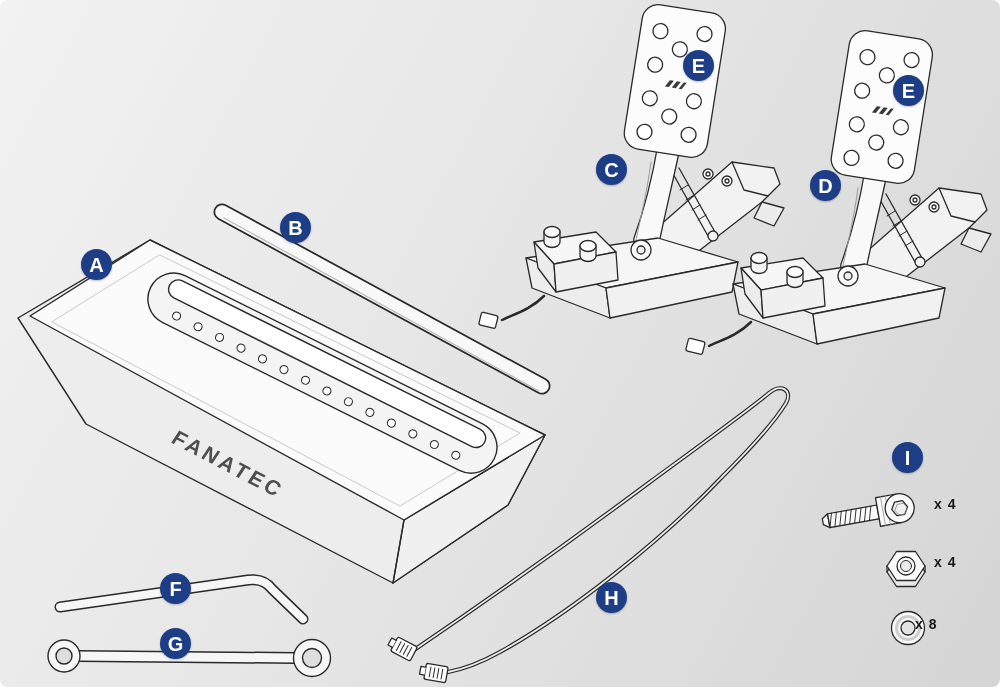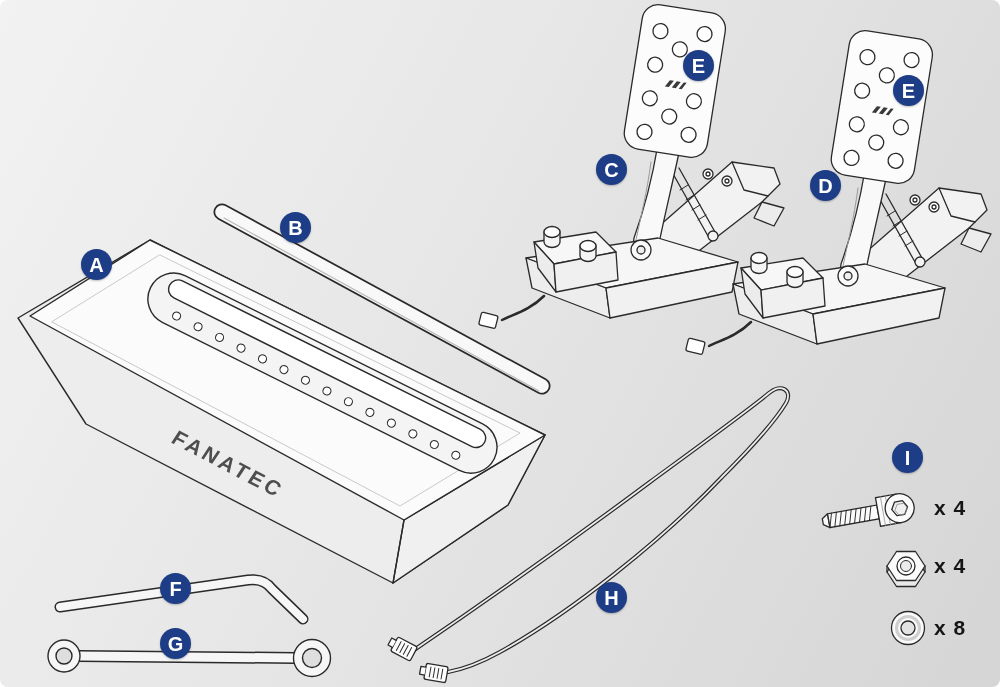--- a/index.html
+++ b/index.html
@@ -10,21 +10,21 @@
     background:linear-gradient(118deg, var(--bg-from,#f2f2f2) 0%, #e6e6e6 45%, var(--bg-to,#d5d5d5) 100%);
   }
   .stage svg { position:absolute; left:0; top:0; color:var(--line,#2a2a2a); }
   .badge {
     position:absolute; width:31px; height:31px; border-radius:50%;
     background:var(--label-bg,#1e3d87); color:var(--label-text,#ffffff);
     display:flex; align-items:center; justify-content:center;
     font-weight:bold; font-size:20px; line-height:1;
     box-shadow:0 1px 2px rgba(0,0,0,0.25); user-select:none;
   }
-  .qty { position:absolute; font-weight:bold; font-size:21px; color:#161616; letter-spacing:1px; }
+  .qty { position:absolute; font-weight:bold; font-size:14px; color:#161616; letter-spacing:1px; }
 </style>
 </head>
 <body>
 
 <div class="stage">
 
   <svg width="1000" height="687" viewBox="0 0 1000 687" stroke-linejoin="round" stroke-linecap="round">
     <defs>
 
       <g id="rj-plug" stroke="currentColor" stroke-width="1.3" fill="#fdfdfd">
@@ -192,15 +192,15 @@
   <div class="badge" style="left:683px;top:50px">E</div>
   <div class="badge" style="left:810px;top:170px">D</div>
   <div class="badge" style="left:893px;top:75px">E</div>
   <div class="badge" style="left:160px;top:573px">F</div>
   <div class="badge" style="left:160px;top:628px">G</div>
   <div class="badge" style="left:596px;top:582px">H</div>
   <div class="badge" style="left:892px;top:442px">I</div>
 
   <div class="qty" style="left:934px;top:496px">x 4</div>
   <div class="qty" style="left:934px;top:554px">x 4</div>
-  <div class="qty" style="left:934px;top:616px">x 8</div>
+  <div class="qty" style="left:915px;top:616px">x 8</div>
 
 </div>
 
 </body></html>

